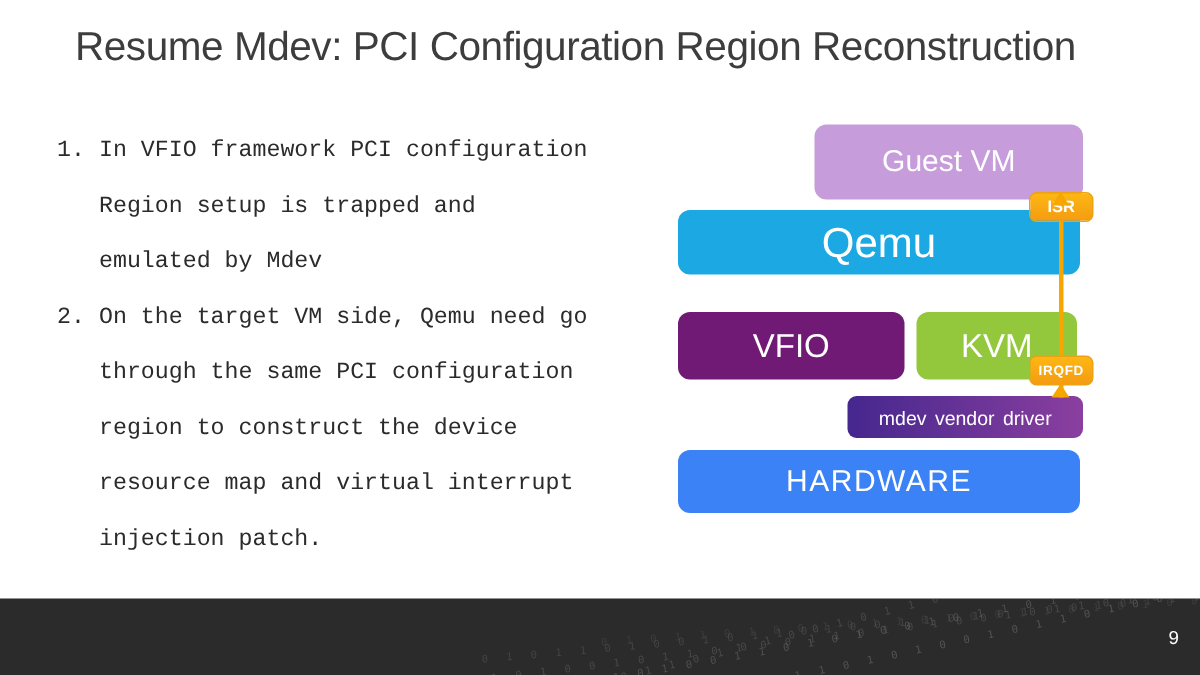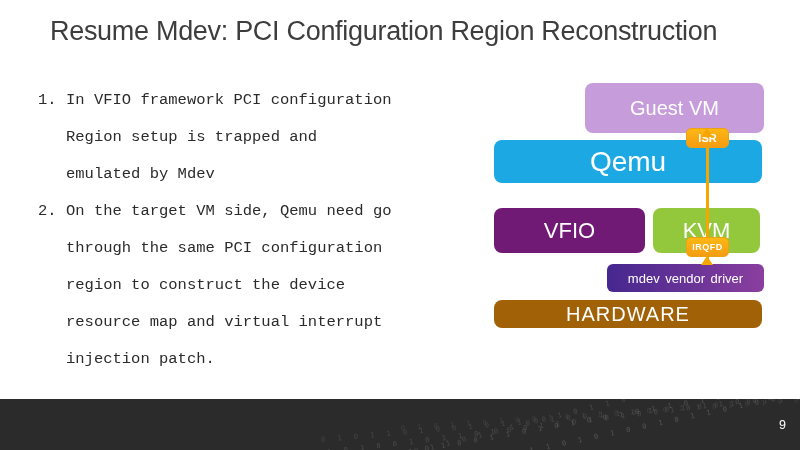--- a/index.html
+++ b/index.html
@@ -20,29 +20,29 @@
     font-family:"Liberation Mono", monospace;
     font-size:15.5px; line-height:37px; color:#2b2b2b;
   }
   .body-item { display:flex; }
   .body-item .num { width:28px; flex:0 0 28px; }
   .body-item .txt { width:332px; }
   
   .diagram { position:absolute; left:0; top:0; width:800px; height:450px; pointer-events:none; }
   .dbox {
     position:absolute; display:flex; align-items:center; justify-content:center;
-    color:#ffffff; border-radius:8px; text-align:left;margin-left:42px;
+    color:#ffffff; border-radius:8px; text-align:left;
   }
   .box-guest   { left:543px; top:83px;  width:179px; height:50px; background:#c69cda; font-size:20px; }
   .box-qemu    { left:452px; top:140px; width:268px; height:43px; background:#1ca9e3; font-size:28px; }
   .box-vfio    { left:452px; top:208px; width:151px; height:45px; background:#701a75; font-size:22px; }
   .box-kvm     { left:611px; top:208px; width:107px; height:45px; background:#93c83d; font-size:22px; }
   .box-mdev    { left:565px; top:264px; width:157px; height:28px;
                  background:linear-gradient(90deg,#45278e,#8a3f9f); font-size:13px; border-radius:6px; word-spacing:2px; }
-  .box-hw      { left:452px; top:300px; width:268px; height:28px; background:#a16207; font-size:20px; letter-spacing:1px; }
+  .box-hw      { left:452px; top:300px; width:268px; height:42px; background:#3b82f6; font-size:20px; letter-spacing:1px; }
   .tag {
     position:absolute; display:flex; align-items:center; justify-content:center;
     background:linear-gradient(#fdb714,#f49c12); border:1px solid #eda213;
     border-radius:5px; color:#ffffff; font-weight:bold; z-index:6;
   }
   .tag-isr   { left:686px; top:108px; width:43px; height:20px; font-size:11px;margin-top:20px; }
   .tag-irqfd { left:686px; top:237px; width:43px; height:20px; font-size:9px; letter-spacing:0.5px;text-align:center; }
   .flow-line {
     position:absolute; left:706px; top:130px; width:3px; height:135px;
     background:#f7a600; z-index:5;

